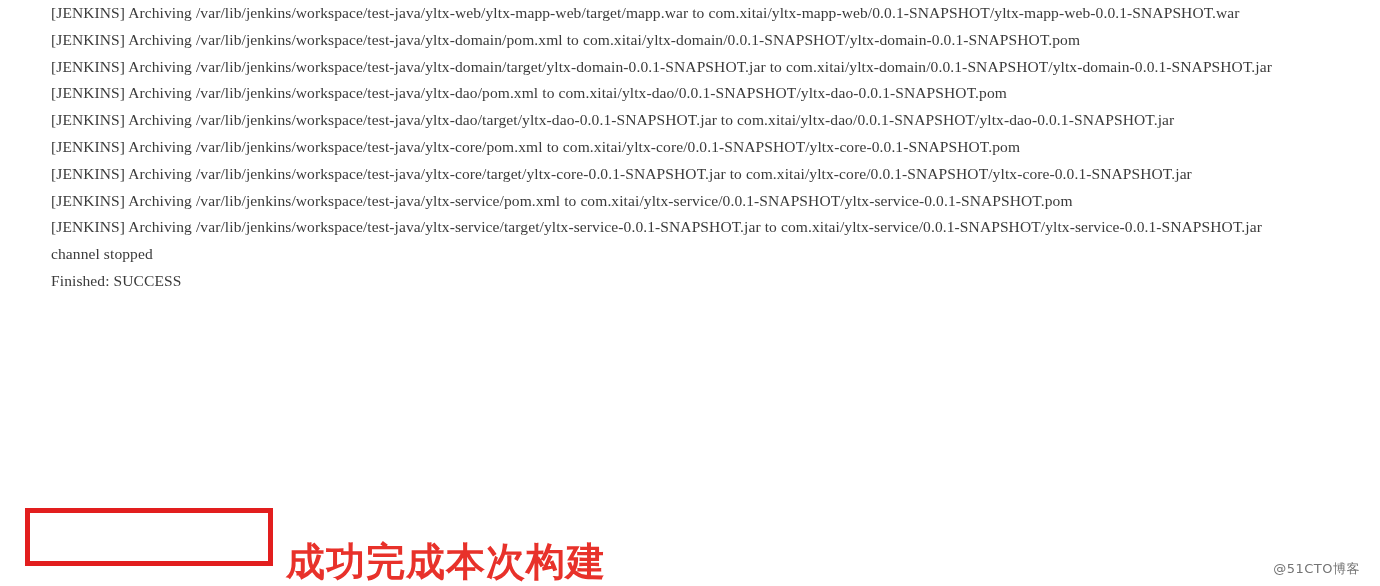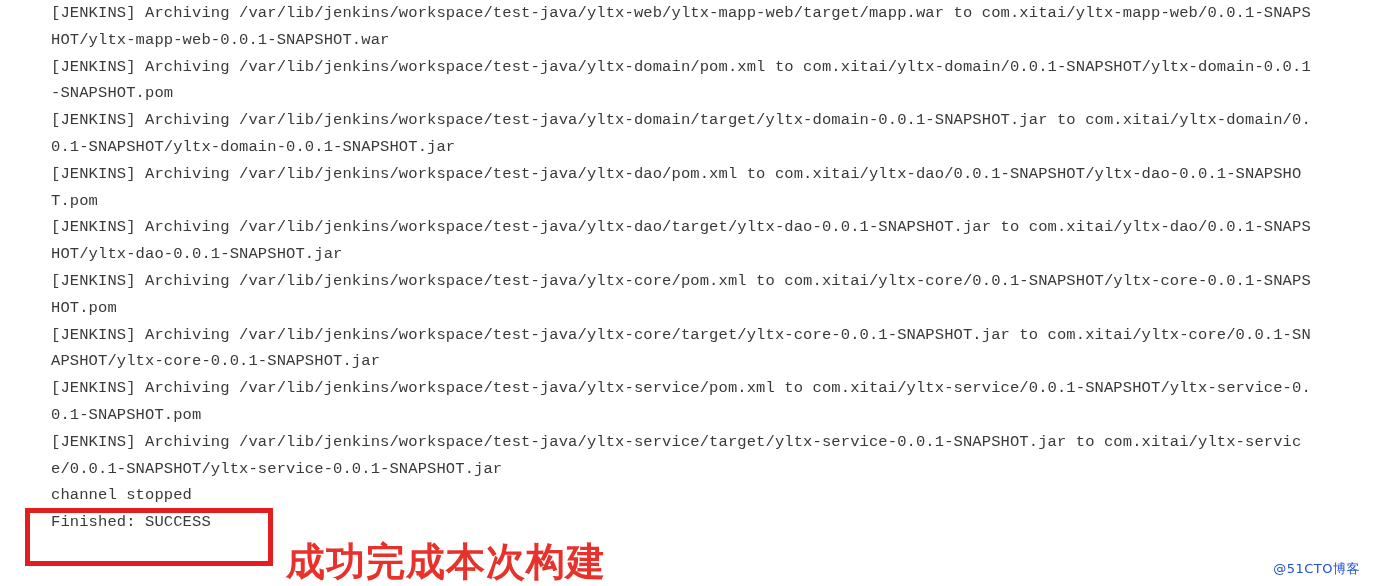--- a/index.html
+++ b/index.html
@@ -13,21 +13,21 @@
     position: relative;
     overflow: hidden;
     font-family: "Liberation Serif", "DejaVu Serif", serif;
   }
 
   #console-log {
     position: absolute;
     left: 51px;
     top: 0px;
     width: 1262px;
-    font-family: Liberation Mono, monospace;
+    font-family: Liberation Serif, serif;
     font-size: 15.5px;
     line-height: 26.8px;
     color: #3a3a3a;
     letter-spacing: 0.1px;
     white-space: pre-wrap;
     word-break: break-all;
     overflow-wrap: anywhere;
   }
   .log-line {
     margin: 0;
@@ -59,21 +59,21 @@
     white-space: nowrap;
     margin-top: 28px;
   }
 
   #watermark {
     position: absolute;
     right: 20px;
     bottom: 8px;
     font-family: "DejaVu Sans", "Liberation Sans", sans-serif;
     font-size: 13px;
-    color: #1d4ed8;
+    color: #737373;
     letter-spacing: 0.5px;
     white-space: nowrap;
   }
 </style>
 </head>
 <body>
 
 <div id="console-log"><div class="log-line">[JENKINS] Archiving /var/lib/jenkins/workspace/test-java/yltx-web/yltx-mapp-web/target/mapp.war to com.xitai/yltx-mapp-web/0.0.1-SNAPSHOT/yltx-mapp-web-0.0.1-SNAPSHOT.war</div><div class="log-line">[JENKINS] Archiving /var/lib/jenkins/workspace/test-java/yltx-domain/pom.xml to com.xitai/yltx-domain/0.0.1-SNAPSHOT/yltx-domain-0.0.1-SNAPSHOT.pom</div><div class="log-line">[JENKINS] Archiving /var/lib/jenkins/workspace/test-java/yltx-domain/target/yltx-domain-0.0.1-SNAPSHOT.jar to com.xitai/yltx-domain/0.0.1-SNAPSHOT/yltx-domain-0.0.1-SNAPSHOT.jar</div><div class="log-line">[JENKINS] Archiving /var/lib/jenkins/workspace/test-java/yltx-dao/pom.xml to com.xitai/yltx-dao/0.0.1-SNAPSHOT/yltx-dao-0.0.1-SNAPSHOT.pom</div><div class="log-line">[JENKINS] Archiving /var/lib/jenkins/workspace/test-java/yltx-dao/target/yltx-dao-0.0.1-SNAPSHOT.jar to com.xitai/yltx-dao/0.0.1-SNAPSHOT/yltx-dao-0.0.1-SNAPSHOT.jar</div><div class="log-line">[JENKINS] Archiving /var/lib/jenkins/workspace/test-java/yltx-core/pom.xml to com.xitai/yltx-core/0.0.1-SNAPSHOT/yltx-core-0.0.1-SNAPSHOT.pom</div><div class="log-line">[JENKINS] Archiving /var/lib/jenkins/workspace/test-java/yltx-core/target/yltx-core-0.0.1-SNAPSHOT.jar to com.xitai/yltx-core/0.0.1-SNAPSHOT/yltx-core-0.0.1-SNAPSHOT.jar</div><div class="log-line">[JENKINS] Archiving /var/lib/jenkins/workspace/test-java/yltx-service/pom.xml to com.xitai/yltx-service/0.0.1-SNAPSHOT/yltx-service-0.0.1-SNAPSHOT.pom</div><div class="log-line">[JENKINS] Archiving /var/lib/jenkins/workspace/test-java/yltx-service/target/yltx-service-0.0.1-SNAPSHOT.jar to com.xitai/yltx-service/0.0.1-SNAPSHOT/yltx-service-0.0.1-SNAPSHOT.jar</div><div class="log-line">channel stopped</div><div class="log-line">Finished: SUCCESS</div></div>
 
 <div id="annotation-box"></div>

